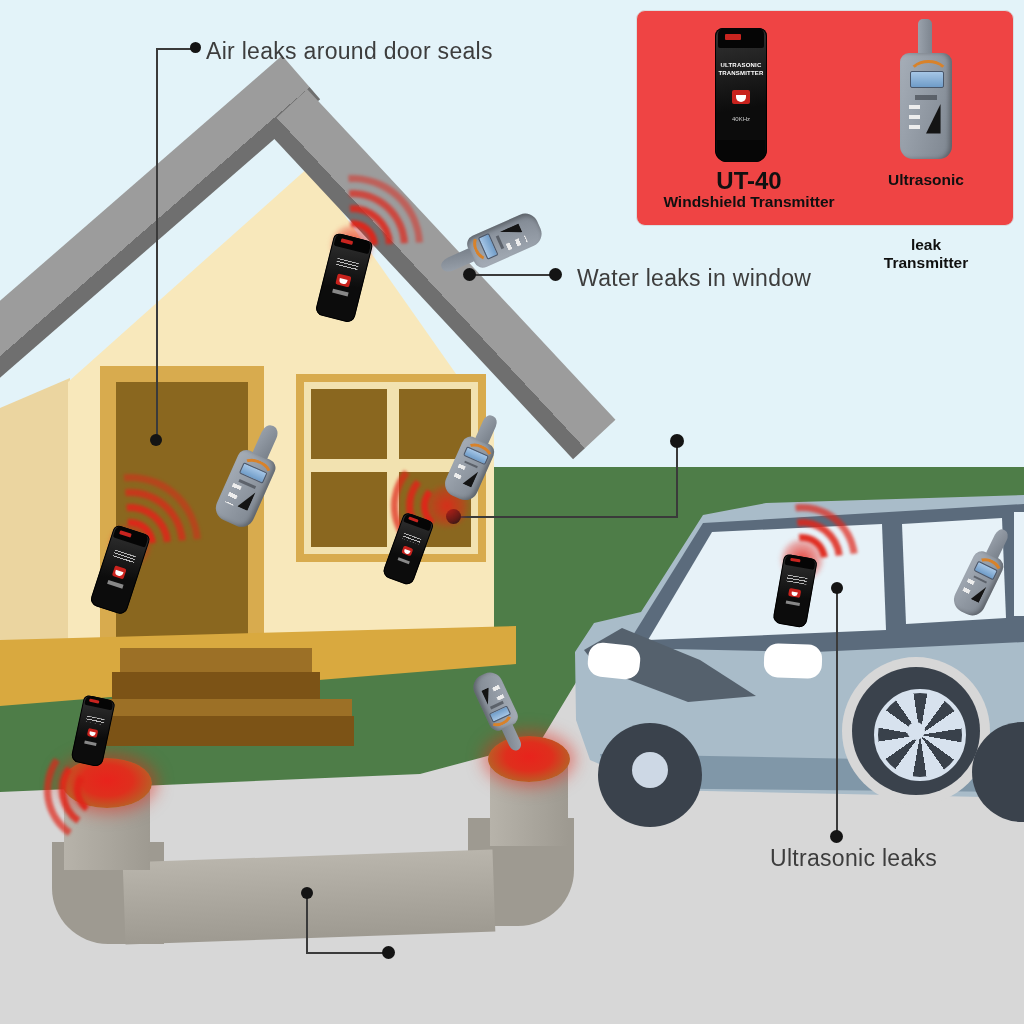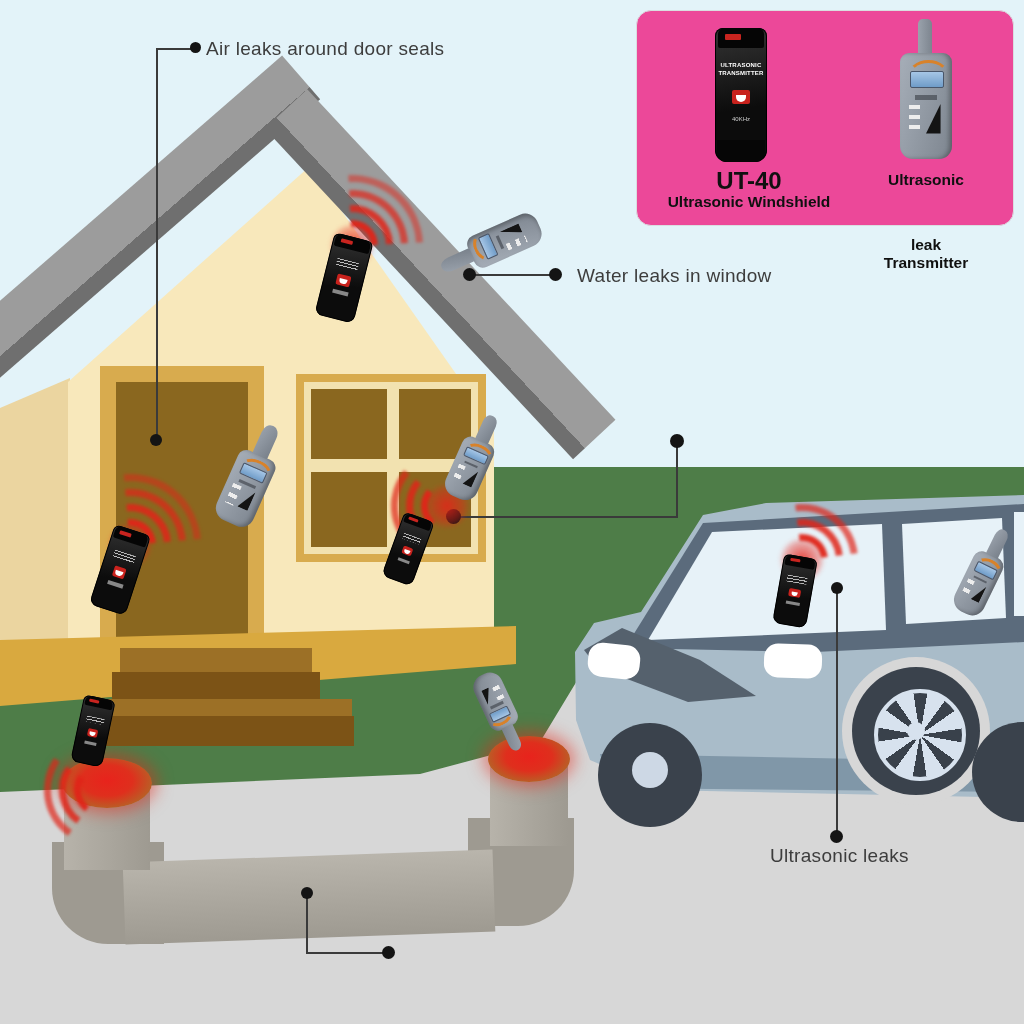--- a/index.html
+++ b/index.html
@@ -2,21 +2,21 @@
 <html><head>
 <meta charset="utf-8">
 <style>
   html,body{margin:0;padding:0;}
   .stage{position:relative;width:1024px;height:1024px;overflow:hidden;
          background:#e3f3f9;font-family:"Liberation Sans",sans-serif;}
   .abs{position:absolute;}
   
   .cl{position:absolute;background:#3a3a3a;}
   .dot{position:absolute;background:#141414;border-radius:50%;}
-  .lbl{position:absolute;color:#3d3d3d;font-size:19px;letter-spacing:.3px;white-space:nowrap;}
+  .lbl{position:absolute;color:#3d3d3d;font-size:23px;letter-spacing:.3px;white-space:nowrap;}
   
   .waves{position:absolute;width:0;height:0;}
   .wave{position:absolute;left:0;top:0;border:7px solid transparent;border-top-color:#e02519;
         border-radius:50%;transform:translate(-50%,-50%);filter:blur(1.4px);}
   .w1{width:38px;height:38px;opacity:.95;}
   .w2{width:68px;height:68px;opacity:.85;}
   .w3{width:98px;height:98px;opacity:.7;}
   .w4{width:128px;height:128px;opacity:.5;}
   .glow{position:absolute;left:0;top:0;width:44px;height:44px;transform:translate(-50%,-50%);
         background:radial-gradient(circle,rgba(230,35,25,.85) 0%,rgba(230,35,25,.35) 55%,rgba(230,35,25,0) 75%);
@@ -252,34 +252,34 @@
       <i class="gr-lcd"></i>
       <i class="gr-brand"></i>
       <i class="gr-wedge"></i>
       <i class="gr-btns"></i>
     </div>
 
   <div class="lbl" style="left:206px;top:38px;">Air leaks around door seals</div>
   <div class="lbl" style="left:577px;top:265px;">Water leaks in window</div>
   <div class="lbl" style="left:770px;top:845px;">Ultrasonic leaks</div>
 
-  <div class="abs" style="left:636px;top:10px;width:376px;height:214px;background:#ec4899;border:1px solid #d9dde0;border-radius:15px;">
+  <div class="abs" style="left:636px;top:10px;width:376px;height:214px;background:#ef4444;border:1px solid #d9dde0;border-radius:9px;">
 
     <div class="bt" style="left:78px;top:17px;width:52px;height:134px;border-radius:8px 8px 12px 12px;">
       <i class="bt-cap"></i>
       <div class="abs" style="left:0;top:34px;width:52px;color:#fff;font-size:6px;font-weight:bold;text-align:center;line-height:1.3;letter-spacing:.2px;">
         <span>ULTRASONIC</span><br>
         <span>TRANSMITTER</span>
       </div>
       <i class="bt-logo" style="top:46%;height:11%;"></i>
       <div class="abs" style="left:0;top:88px;width:52px;color:#cfcfcf;font-size:6px;text-align:center;">40KHz</div>
       <div class="abs" style="left:2px;right:2px;bottom:0;height:22px;background:#060606;border-radius:0 0 10px 10px;"></div>
     </div>
     <div class="cap" style="left:24px;top:156px;width:176px;font-size:24px;">UT-40</div>
-    <div class="cap" style="left:12px;top:182px;width:200px;font-size:15.5px;">Ultrasonic Windshield</div>
+    <div class="cap" style="left:12px;top:182px;width:200px;font-size:15.5px;">Windshield Transmitter</div>
 
     <div class="abs" style="left:281px;top:8px;width:14px;height:44px;background:linear-gradient(to right,#9aa2ac,#7d858f);border-radius:5px 5px 0 0;"></div>
     <div class="gr" style="left:263px;top:42px;width:52px;height:106px;">
       <i class="gr-arc"></i>
         <i class="gr-lcd"></i>
         <i class="gr-brand"></i>
         <i class="gr-wedge"></i>
         <i class="gr-btns"></i>
       </div>
     <div class="cap" style="left:236px;top:160px;width:106px;font-size:15.5px;line-height:1.12;">

